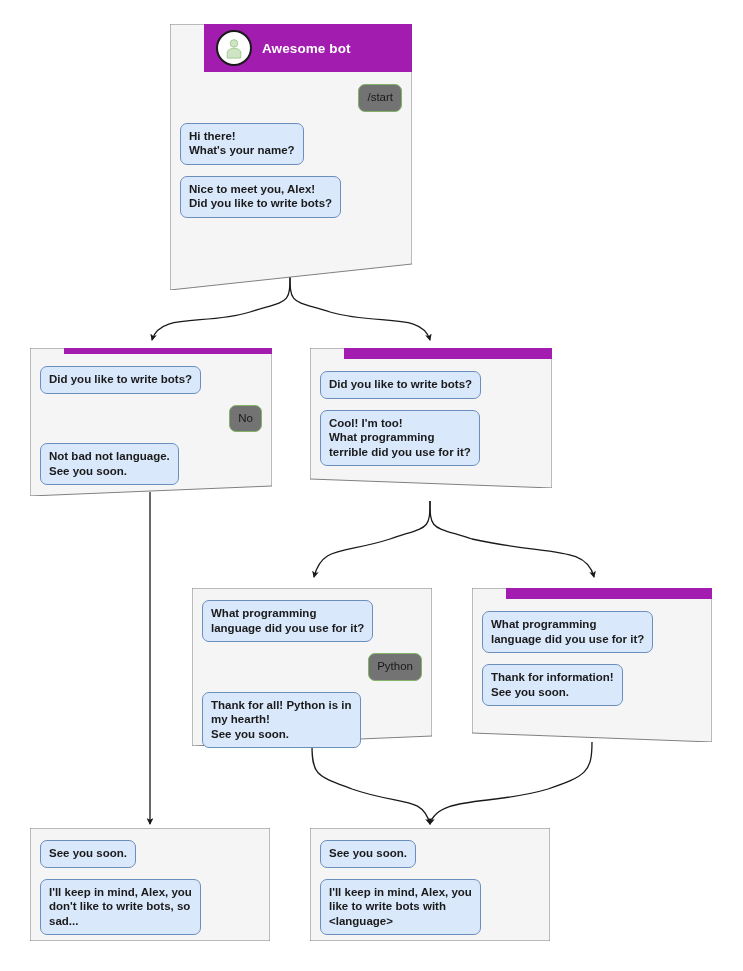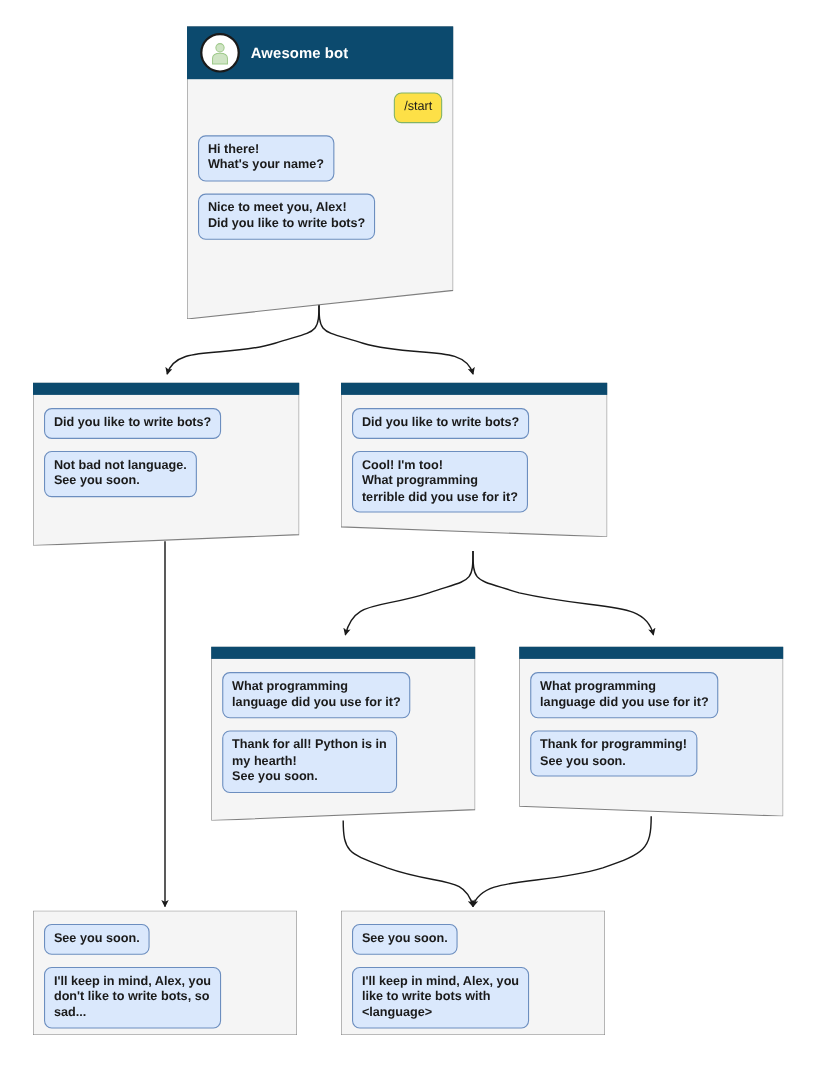--- a/index.html
+++ b/index.html
@@ -15,23 +15,23 @@
   
   .node{position:absolute;}
   .node .shell{position:absolute;left:0;top:0;width:100%;height:100%;}
   .node .body{
     position:absolute;left:0;top:0;width:100%;height:100%;
     display:flex;flex-direction:column;
     box-sizing:border-box;
   }
   .titlebar{
     position:relative;z-index:3;
-    background:#0c4a6e;
-    box-sizing:border-box;
-    display:flex;align-items:center;
+    background:#a21caf;
+    box-sizing:border-box;
+    display:flex;align-items:center;margin-left:34px;
   }
   .titlebar.big{height:48px;padding-left:12px;}
   .titlebar.slim{height:11px;}
   .bot-title{
     color:#ffffff;font-size:13.5px;font-weight:bold;letter-spacing:.1px;
     margin-left:10px;
   }
   .avatar{
     width:36px;height:36px;border-radius:50%;
     background:#ffffff;border:2px solid #1a1a1a;
@@ -54,21 +54,21 @@
   .bubble{
     font-size:11.5px;line-height:14.5px;
     padding:5px 8px 6px 8px;
     border-radius:7px;
     box-sizing:border-box;
     color:#1a1a1a;
     white-space:pre-line;
     max-width:86%;
   }
   .bubble.bot{background:#dae8fc;border:1px solid #6c8ebf;font-weight:bold;}
-  .bubble.user{background:#fde047;border:1px solid #82b366;}
+  .bubble.user{background:#737373;border:1px solid #82b366;}
 </style>
 </head>
 <body>
 
 <div id="canvas">
 
   <svg class="edges" viewBox="0 0 743 971">
     <defs>
       <marker id="arrow" viewBox="0 0 10 10" refX="8.6" refY="5" markerWidth="5.2" markerHeight="5.2" orient="auto-start-reverse">
         <path d="M 0 0 L 10 5 L 0 10 L 2.4 5 z" fill="#1a1a1a"></path>
@@ -120,20 +120,23 @@
   <div class="node" style="left:30px;top:348px;width:242px;height:148px;">
     <svg class="shell" viewBox="0 0 242 148" preserveAspectRatio="none">
       <path d="M 0 0 L 242 0 L 242 138 L 0 148 Z" fill="#f5f5f5" stroke="#808080" stroke-width="1"></path>
     </svg>
     <div class="body">
       <div class="titlebar slim"></div>
       <div class="chatarea">
         <div class="row left">
           <div class="bubble bot">Did you like to write bots?</div>
         </div>
+        <div class="row right">
+          <div class="bubble user">No</div>
+        </div>
         <div class="row left">
           <div class="bubble bot">Not bad not language.
 See you soon.</div>
         </div>
       </div>
     </div>
   </div>
 
   <div class="node" style="left:310px;top:348px;width:242px;height:140px;">
     <svg class="shell" viewBox="0 0 242 140" preserveAspectRatio="none">
@@ -158,20 +161,23 @@
     <svg class="shell" viewBox="0 0 240 158" preserveAspectRatio="none">
       <path d="M 0 0 L 240 0 L 240 148 L 0 158 Z" fill="#f5f5f5" stroke="#808080" stroke-width="1"></path>
     </svg>
     <div class="body">
       <div class="titlebar slim"></div>
       <div class="chatarea">
         <div class="row left">
           <div class="bubble bot">What programming
 language did you use for it?</div>
         </div>
+        <div class="row right">
+          <div class="bubble user">Python</div>
+        </div>
         <div class="row left">
           <div class="bubble bot">Thank for all! Python is in
 my hearth!
 See you soon.</div>
         </div>
       </div>
     </div>
   </div>
 
   <div class="node" style="left:472px;top:588px;width:240px;height:154px;">
@@ -179,21 +185,21 @@
       <path d="M 0 0 L 240 0 L 240 154 L 0 145 Z" fill="#f5f5f5" stroke="#808080" stroke-width="1"></path>
     </svg>
     <div class="body">
       <div class="titlebar slim"></div>
       <div class="chatarea">
         <div class="row left">
           <div class="bubble bot">What programming
 language did you use for it?</div>
         </div>
         <div class="row left">
-          <div class="bubble bot">Thank for programming!
+          <div class="bubble bot">Thank for information!
 See you soon.</div>
         </div>
       </div>
     </div>
   </div>
 
   <div class="node" style="left:30px;top:828px;width:240px;height:113px;">
     <svg class="shell" viewBox="0 0 240 113" preserveAspectRatio="none">
       <path d="M 0 0 L 240 0 L 240 113 L 0 113 Z" fill="#f5f5f5" stroke="#808080" stroke-width="1"></path>
     </svg>

